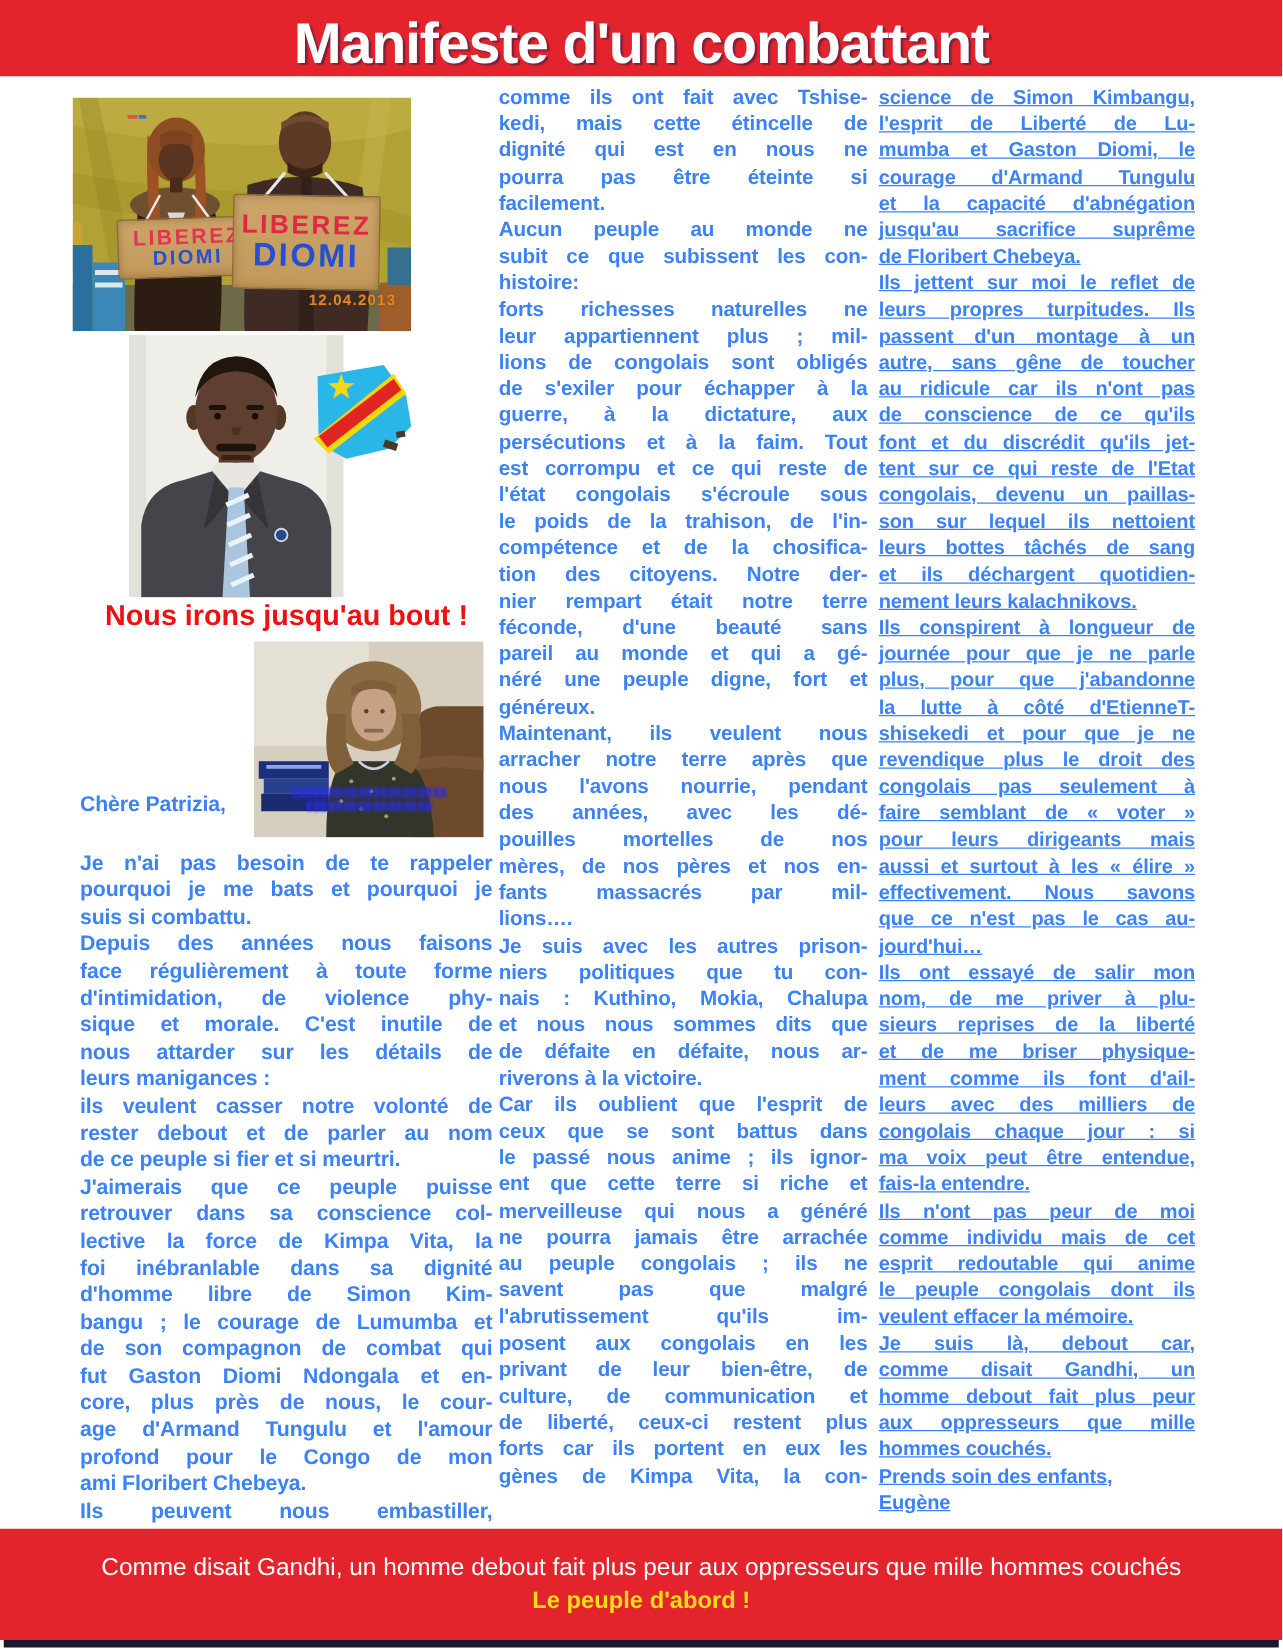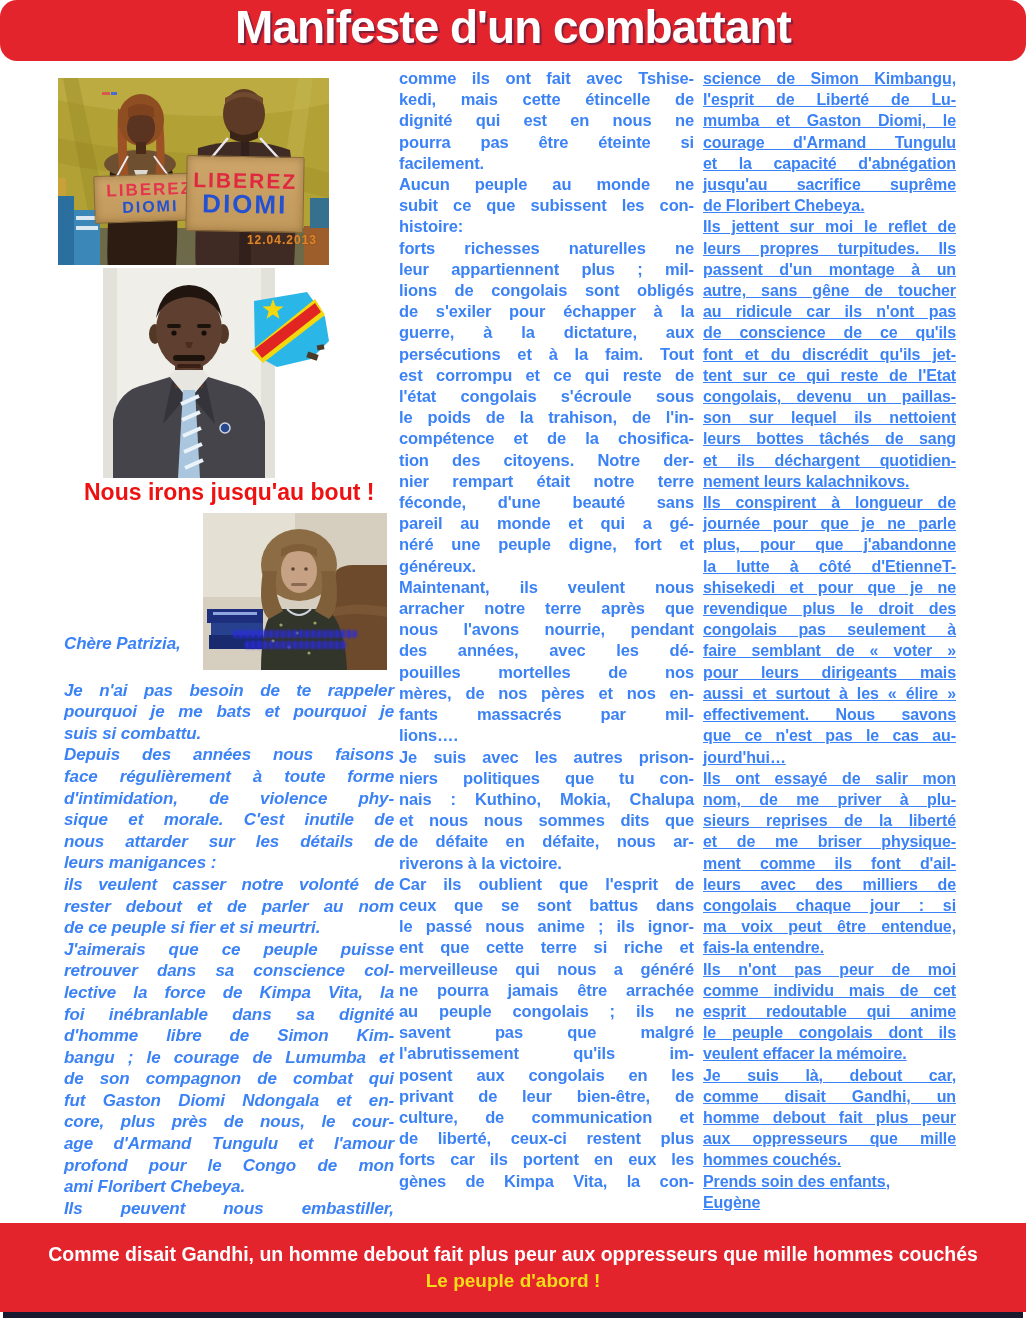--- a/index.html
+++ b/index.html
@@ -1,36 +1,36 @@
 <!DOCTYPE html>
 <html style="--band-red: #e3242c; --caption-red: #ee1111; --footer-yellow: #f2de18;"><head>
 <meta charset="utf-8">
 <style>
   html,body{margin:0;padding:0;background:#ffffff;}
   .page{position:relative;width:1026px;height:1319px;background:#fff;overflow:hidden;
         font-family:"Liberation Sans","DejaVu Sans",sans-serif;}
 
   
   .title-band{position:absolute;left:0;top:0;width:1026px;height:61px;
-      background:var(--band-red,#e3242c);display:flex;align-items:flex-start;justify-content:center;border-radius:17px;}
+      background:var(--band-red,#e3242c);display:flex;align-items:flex-end;justify-content:center;}
   .title-band h1{margin:0;color:#fff;font-size:46px;font-weight:700;letter-spacing:-1px;
       text-shadow:2px 2px 1px rgba(40,30,75,.55);}
   .footer-band{position:absolute;left:0;top:1223px;width:1026px;height:89px;
       background:var(--band-red,#e3242c);display:flex;flex-direction:column;
       align-items:center;justify-content:center;gap:4px;}
-  .footer-line1{color:#fff;font-size:19.5px;font-weight:700;}
+  .footer-line1{color:#fff;font-size:19.5px;font-weight:400;}
   .footer-line2{color:var(--footer-yellow,#f2de18);font-size:19px;font-weight:700;}
   .bottom-bar{position:absolute;left:3px;top:1312px;width:1020px;height:6px;background:#191930;}
 
   
   .col{position:absolute;color:#3b82f6;font-weight:700;}
   .col .line{text-align:justify;text-align-last:justify;letter-spacing:-0.1px;}
   .col .line.endline{text-align-last:left;}
   .col-left{left:64px;top:633px;width:330px;}
-  .col-left .line{font-size:17px;line-height:21.6px;font-style:italic;}
+  .col-left .line{font-size:17px;line-height:21.6px;}
   .col-mid{left:399px;top:68px;width:295px;}
   .col-mid .line{font-size:16.5px;line-height:21.2px;}
   .col-right{left:703px;top:68px;width:253px;}
   .col-right .line{font-size:16px;line-height:21.2px;text-decoration:underline;}
 
   .caption{position:absolute;left:84px;top:479px;width:330px;color:var(--caption-red,#ee1111);
       font-size:23px;font-weight:700;}
 
   
   .photo{position:absolute;overflow:hidden;}

